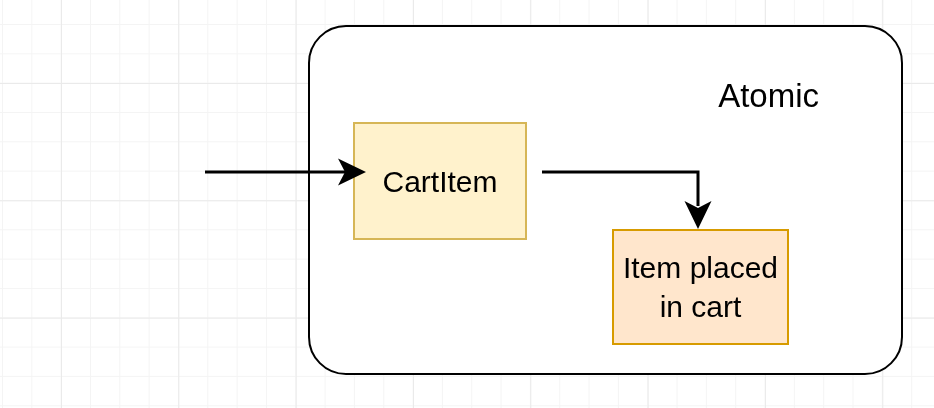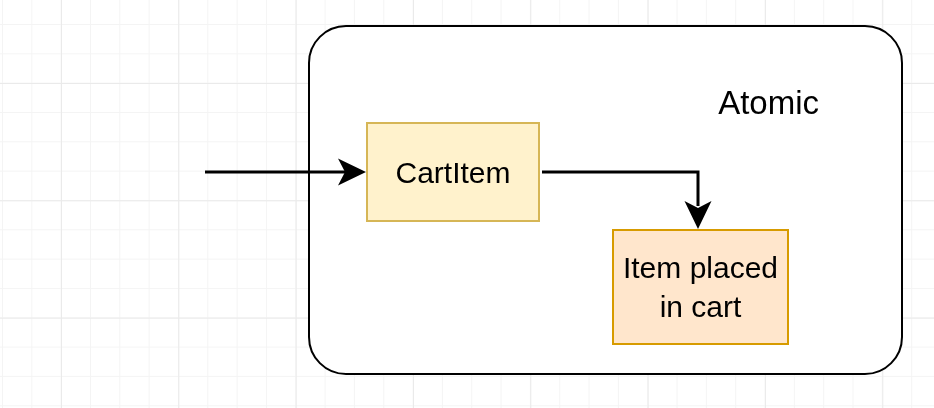--- a/index.html
+++ b/index.html
@@ -36,21 +36,21 @@
     top: 25px;
     width: 595px;
     height: 350px;
     box-sizing: border-box;
     background: #ffffff;
     border: 2.5px solid #000000;
     border-radius: 38px;
   }
   .group-label {
     position: absolute;
-    top: 58px;
+    top: 51px;
     right: 82px;
     font-size: 33px;
     line-height: 1.1;
     color: #000000;
     white-space: nowrap;
     margin-left: 12px;
   }
   .node {
     position: absolute;
     box-sizing: border-box;
@@ -63,24 +63,24 @@
     line-height: 1.3;
     color: #000000;
   }
   .node-add-to-cart {
     left: 29px;
     top: 114px;
     width: 174px;
     height: 114px;
   }
   .node-cart-item {
-    left: 366px;
+    left: 353px;
     top: 122px;
     width: 174px;
-    height: 100px;
+    height: 118px;
   }
   .node-item-placed {
     left: 612px;
     top: 229px;
     width: 177px;
     height: 116px;
     padding: 12px 6px;
   }
   .edges-layer {
     position: absolute;

